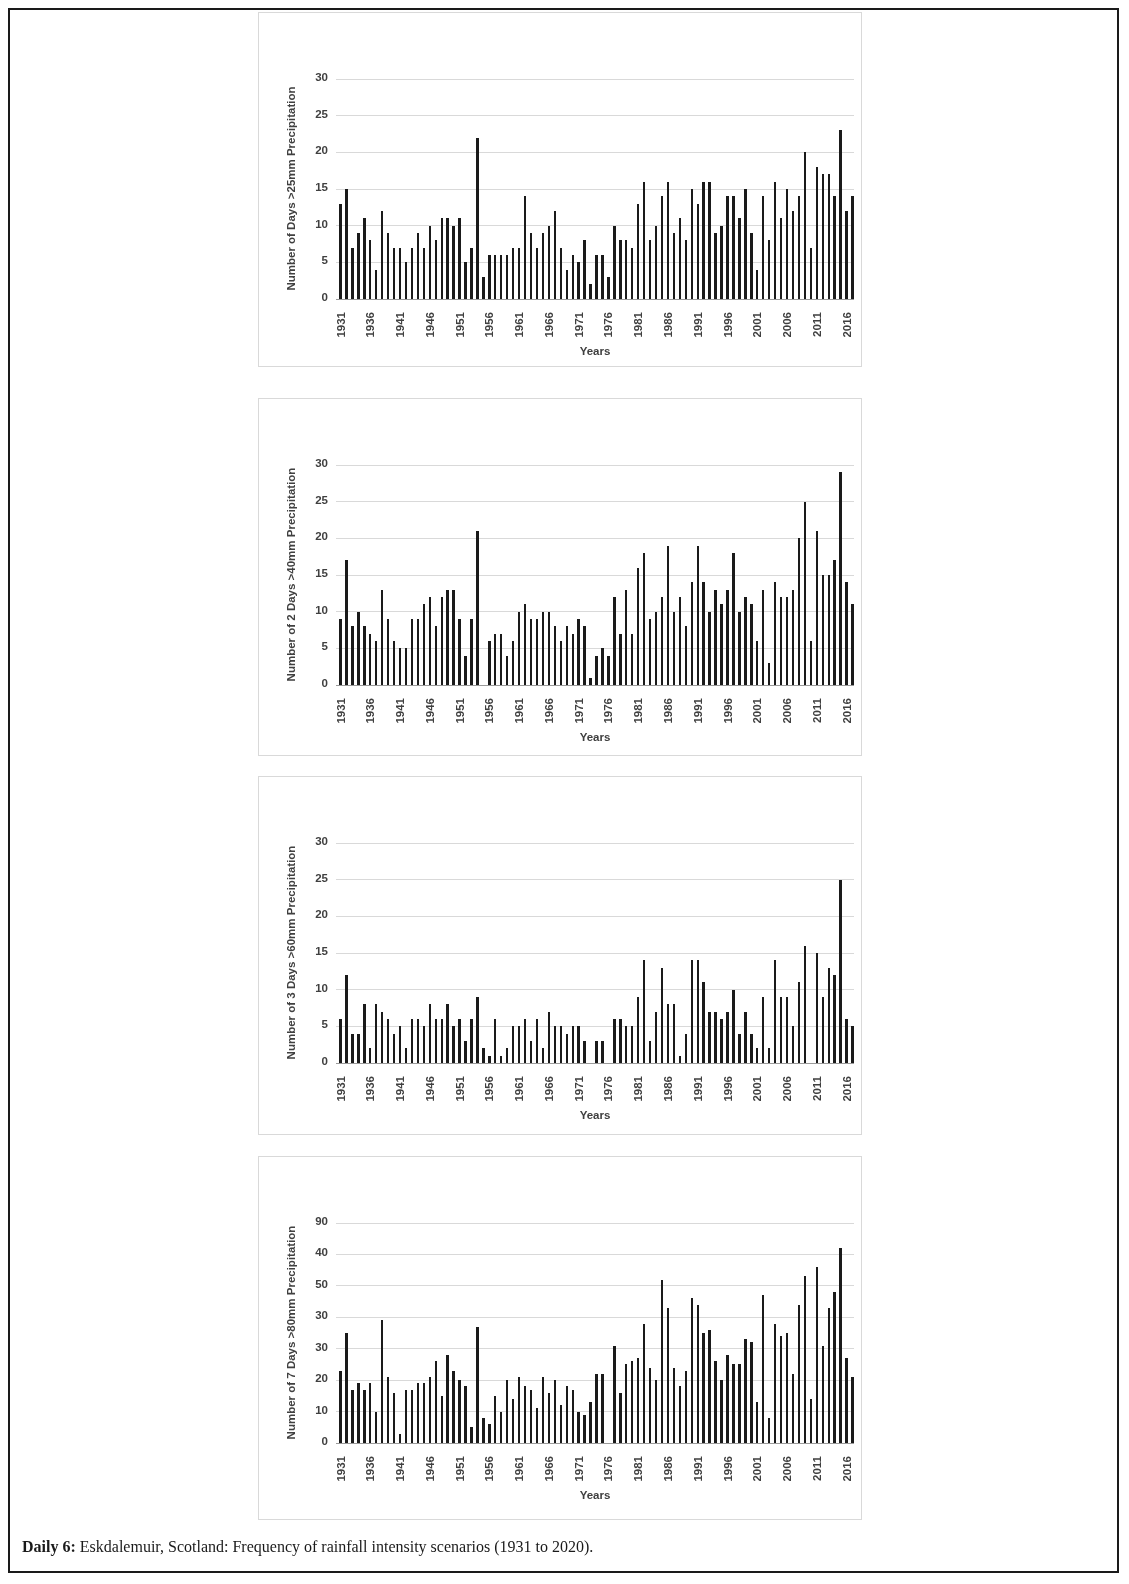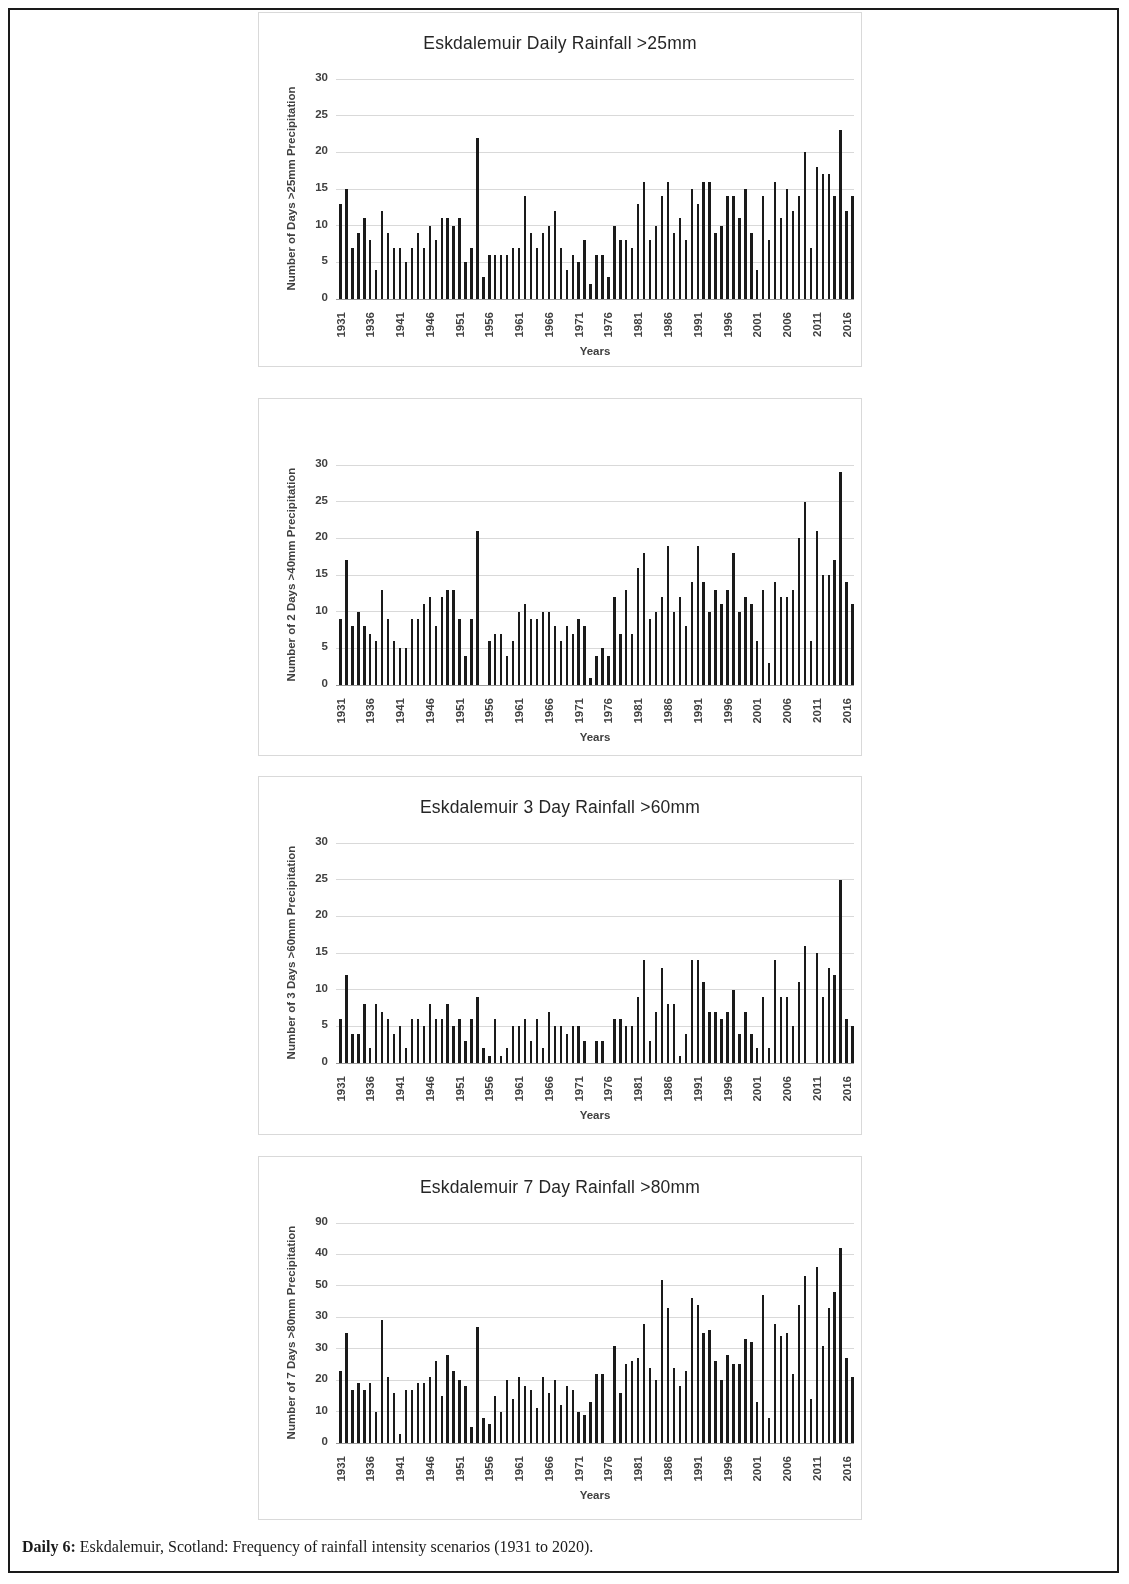--- a/index.html
+++ b/index.html
@@ -29,21 +29,20 @@
         font-family:"Liberation Serif",serif;font-size:16px;color:#1a1a1a;}
   .cap-bold{font-weight:bold;}
 </style>
 </head>
 <body>
 
 <div class="page">
   <div class="figure-border"></div>
 
   <div class="panel" id="panel-0" style="top: 12px; height: 355px;">
-    <div class="chart-title">Eskdalemuir Daily Rainfall &gt;25mm</div>
     <div class="ytitle">Number of Days &gt;25mm Precipitation</div>
     <div class="plot">
         <div class="y-tick" style="top: 212px;">0</div>
         <div class="gridline" style="top: 182.833px;"></div>
         <div class="y-tick" style="top: 175.333px;">5</div>
         <div class="gridline" style="top: 146.167px;"></div>
         <div class="y-tick" style="top: 138.667px;">10</div>
         <div class="gridline" style="top: 109.5px;"></div>
         <div class="y-tick" style="top: 102px;">15</div>
         <div class="gridline" style="top: 72.8333px;"></div>
@@ -279,21 +278,20 @@
         <div class="x-tick" style="left: 374.511px; top: 244px;">1996</div>
         <div class="x-tick" style="left: 404.282px; top: 244px;">2001</div>
         <div class="x-tick" style="left: 434.052px; top: 244px;">2006</div>
         <div class="x-tick" style="left: 463.822px; top: 244px;">2011</div>
         <div class="x-tick" style="left: 493.592px; top: 244px;">2016</div>
       </div>
     <div class="xtitle">Years</div>
   </div>
 
   <div class="panel" id="panel-2" style="top: 776px; height: 359px;">
-    <div class="chart-title">Eskdalemuir 3 Day Rainfall &gt;60mm</div>
     <div class="ytitle">Number of 3 Days &gt;60mm Precipitation</div>
     <div class="plot">
         <div class="y-tick" style="top: 212px;">0</div>
         <div class="gridline" style="top: 182.833px;"></div>
         <div class="y-tick" style="top: 175.333px;">5</div>
         <div class="gridline" style="top: 146.167px;"></div>
         <div class="y-tick" style="top: 138.667px;">10</div>
         <div class="gridline" style="top: 109.5px;"></div>
         <div class="y-tick" style="top: 102px;">15</div>
         <div class="gridline" style="top: 72.8333px;"></div>
@@ -402,21 +400,20 @@
         <div class="x-tick" style="left: 374.511px; top: 244px;">1996</div>
         <div class="x-tick" style="left: 404.282px; top: 244px;">2001</div>
         <div class="x-tick" style="left: 434.052px; top: 244px;">2006</div>
         <div class="x-tick" style="left: 463.822px; top: 244px;">2011</div>
         <div class="x-tick" style="left: 493.592px; top: 244px;">2016</div>
       </div>
     <div class="xtitle">Years</div>
   </div>
 
   <div class="panel" id="panel-3" style="top: 1156px; height: 364px;">
-    <div class="chart-title">Eskdalemuir 7 Day Rainfall &gt;80mm</div>
     <div class="ytitle">Number of 7 Days &gt;80mm Precipitation</div>
     <div class="plot">
         <div class="y-tick" style="top: 212px;">0</div>
         <div class="gridline" style="top: 188.071px;"></div>
         <div class="y-tick" style="top: 180.571px;">10</div>
         <div class="gridline" style="top: 156.643px;"></div>
         <div class="y-tick" style="top: 149.143px;">20</div>
         <div class="gridline" style="top: 125.214px;"></div>
         <div class="y-tick" style="top: 117.714px;">30</div>
         <div class="gridline" style="top: 93.7857px;"></div>

